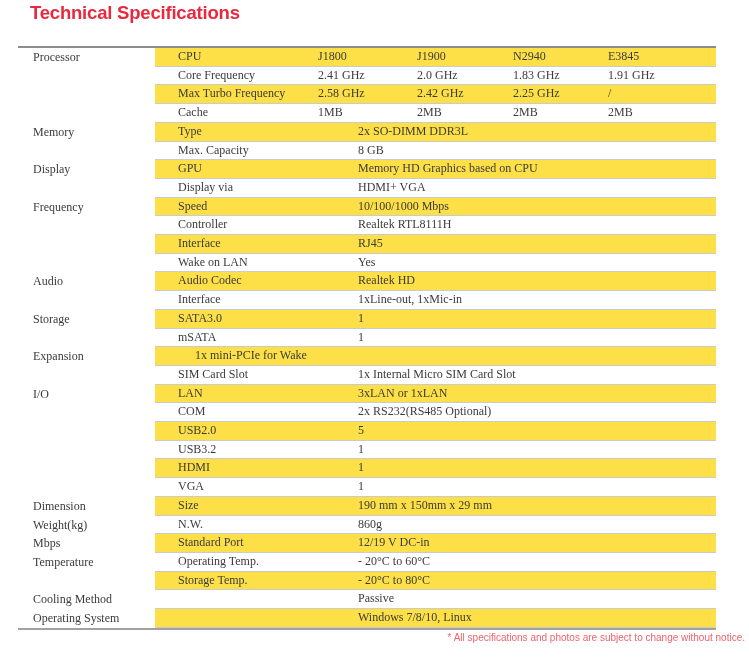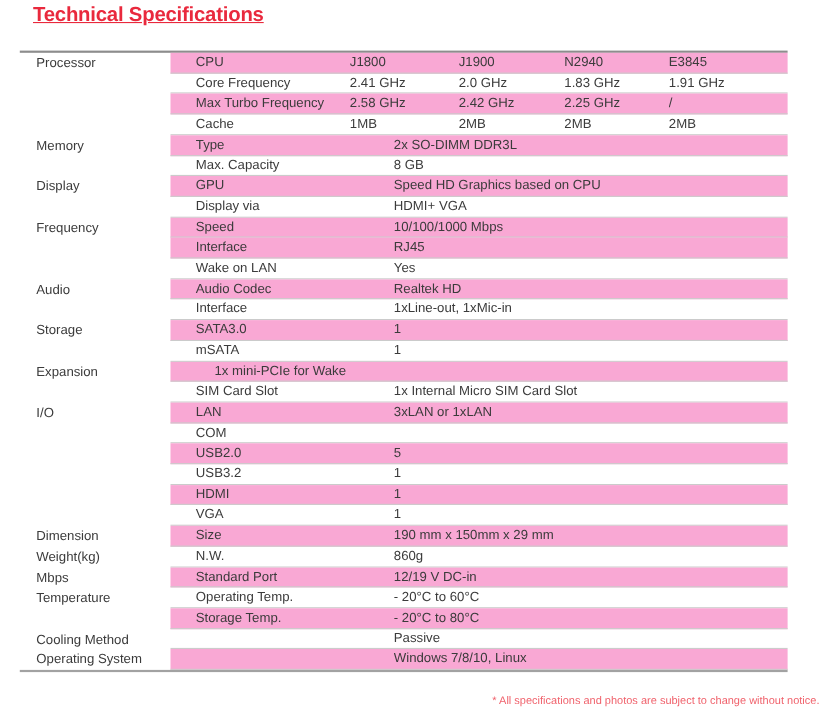--- a/index.html
+++ b/index.html
@@ -12,52 +12,52 @@
     overflow: hidden;
   }
   .title {
     position: absolute;
     left: 30px; top: 2px;
     margin: 0;
     font-size: 18.5px;
     font-weight: 700;
     letter-spacing: -0.2px;
     color: #e9293d;
-    text-decoration: underline;
   }
   .spec-table {
     position: absolute;
     left: 18px; top: 46px;
     width: 698px;
     border-top: 2px solid #8d8d8d;
     border-bottom: 2px solid #a2a2a2;
   }
   .row {
     display: flex;
     height: 18.71px;
     align-items: flex-end;
+    font-family: Liberation Serif, serif;
   }
   .cat {
     width: 137px;
     padding-left: 15px;
     box-sizing: border-box;
     font-size: 12px;
     line-height: 18.71px;
     white-space: nowrap;
     overflow: hidden;
   }
   .rowbody {
     flex: 1;
     display: flex;
     box-sizing: border-box;
     border-bottom: 1px solid #cbcbcb;
     font-size: 12px;
     line-height: 17.7px;
   }
-  .rowbody.shaded { background: #f9a8d4; }
+  .rowbody.shaded { background: #fde047; }
   .lab {
     width: 163px;
     padding-left: 23px;
     box-sizing: border-box;
     white-space: nowrap;
     overflow: hidden;
   }
   .val { white-space: nowrap; overflow: hidden; }
   .val.col0 { width: 99px; }
   .val.col1 { width: 96px; }
@@ -128,39 +128,46 @@
       <div class="cat"></div>
       <div class="rowbody">
         <div class="lab">Max. Capacity</div>
         <div class="val wide">8 GB</div>
       </div>
     </div>
     <div class="row">
       <div class="cat">Display</div>
       <div class="rowbody shaded">
         <div class="lab">GPU</div>
-        <div class="val wide">Speed HD Graphics based on CPU</div>
+        <div class="val wide">Memory HD Graphics based on CPU</div>
       </div>
     </div>
     <div class="row">
       <div class="cat"></div>
       <div class="rowbody">
         <div class="lab">Display via</div>
         <div class="val wide">HDMI+ VGA</div>
       </div>
     </div>
     <div class="row">
       <div class="cat">Frequency</div>
       <div class="rowbody shaded">
         <div class="lab">Speed</div>
         <div class="val wide">10/100/1000 Mbps</div>
       </div>
     </div>
     <div class="row">
       <div class="cat"></div>
+      <div class="rowbody">
+        <div class="lab">Controller</div>
+        <div class="val wide">Realtek RTL8111H</div>
+      </div>
+    </div>
+    <div class="row">
+      <div class="cat"></div>
       <div class="rowbody shaded">
         <div class="lab">Interface</div>
         <div class="val wide">RJ45</div>
       </div>
     </div>
     <div class="row">
       <div class="cat"></div>
       <div class="rowbody">
         <div class="lab">Wake on LAN</div>
         <div class="val wide">Yes</div>
@@ -211,20 +218,21 @@
       <div class="cat">I/O</div>
       <div class="rowbody shaded">
         <div class="lab">LAN</div>
         <div class="val wide">3xLAN or 1xLAN</div>
       </div>
     </div>
     <div class="row">
       <div class="cat"></div>
       <div class="rowbody">
         <div class="lab">COM</div>
+        <div class="val wide">2x RS232(RS485 Optional)</div>
       </div>
     </div>
     <div class="row">
       <div class="cat"></div>
       <div class="rowbody shaded">
         <div class="lab">USB2.0</div>
         <div class="val wide">5</div>
       </div>
     </div>
     <div class="row">

